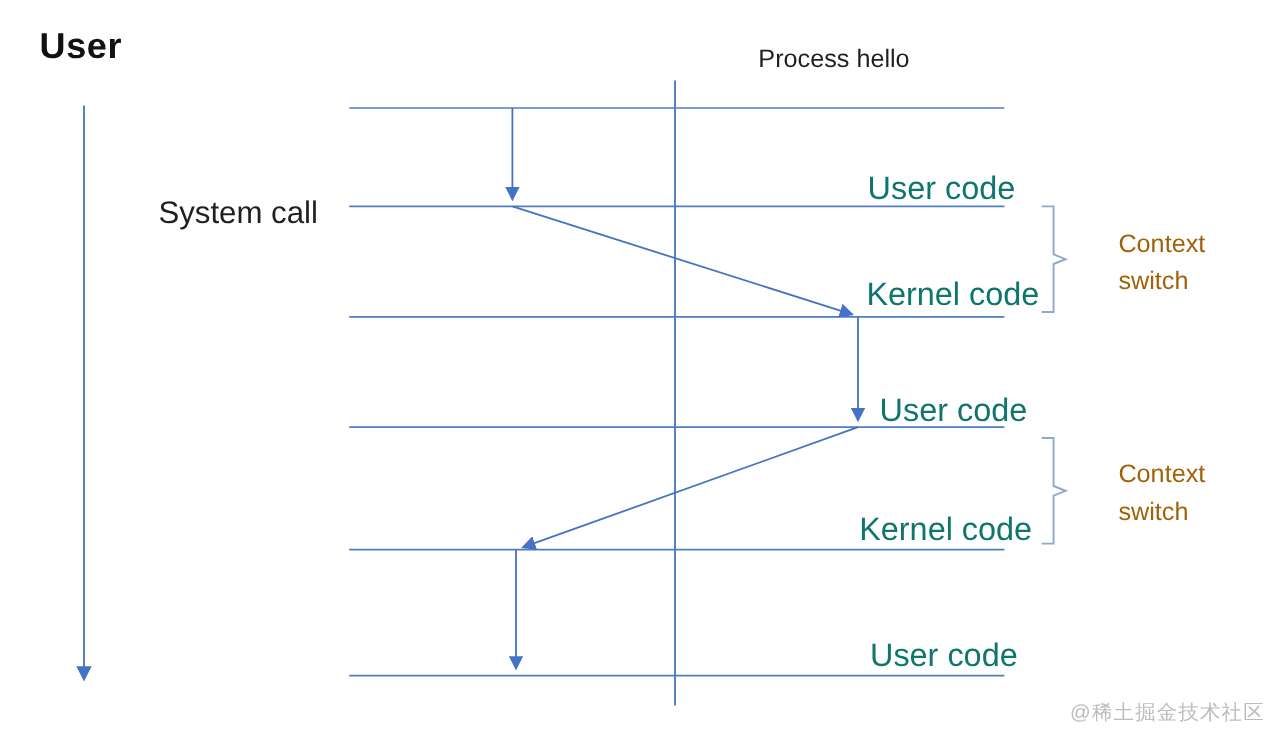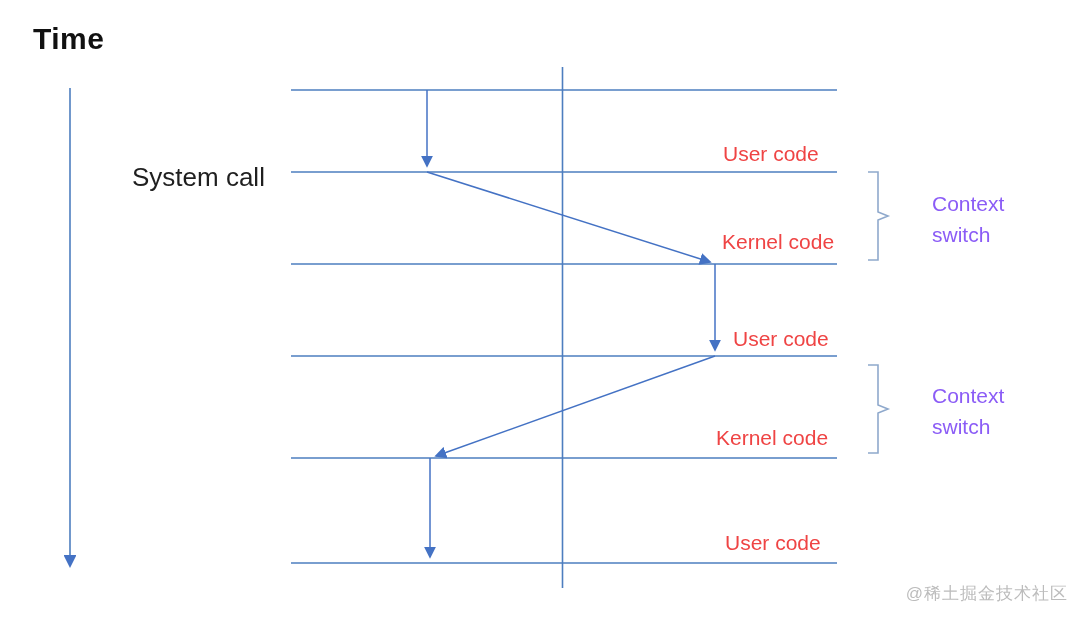--- a/index.html
+++ b/index.html
@@ -37,32 +37,32 @@
     font-size: 21px;
     color: #1f1f1f;
     white-space: nowrap;
   }
   .side-label {
     font-size: 26px;
     color: #1f1f1f;
     white-space: nowrap;
   }
   .code-label {
-    font-size: 21px;
-    color: #ef4444;
+    font-size: 27px;
+    color: #0f766e;
     white-space: nowrap;
   }
   .context-label {
     width: 96px;
     font-size: 21px;
     line-height: 31px;
-    color: #8b5cf6;
+    color: #a16207;
   }
   .watermark {
-    right: 0;
+    right: 14px;
     top: 582px;
     font-size: 17px;
     color: #bcbcbc;
     letter-spacing: 1px;
     white-space: nowrap;
     text-align: center;
   }
 </style>
 </head>
 <body>
@@ -100,22 +100,23 @@
       <line x1="715" y1="356" x2="436" y2="456" marker-end="url(#arrowhead)"></line>
       <line x1="430" y1="458" x2="430" y2="557" marker-end="url(#arrowhead)"></line>
     </g>
 
     <g stroke="#8fa9cc" stroke-width="1.6" fill="none">
       <path transform="translate(868,172)" d="M0,0 h10 v40 l10,4 l-10,4 v40 h-10"></path>
       <path transform="translate(868,365)" d="M0,0 h10 v40 l10,4 l-10,4 v40 h-10"></path>
     </g>
   </svg>
 
-  <div class="abs time-title">Time</div>
+  <div class="abs time-title">User</div>
 
+  <div class="abs col-header" style="left:695px;">Process hello</div>
 
   <div class="abs side-label" style="left:132px; top:162px;">System call</div>
 
   <div class="abs code-label" style="left:723px; top:142px;">User code</div>
   <div class="abs code-label" style="left:722px; top:230px;">Kernel code</div>
   <div class="abs code-label" style="left:733px; top:327px;">User code</div>
   <div class="abs code-label" style="left:716px; top:426px;">Kernel code</div>
   <div class="abs code-label" style="left:725px; top:531px;">User code</div>
 
   <div class="abs context-label" style="left:932px; top:188px;">Context switch</div>

